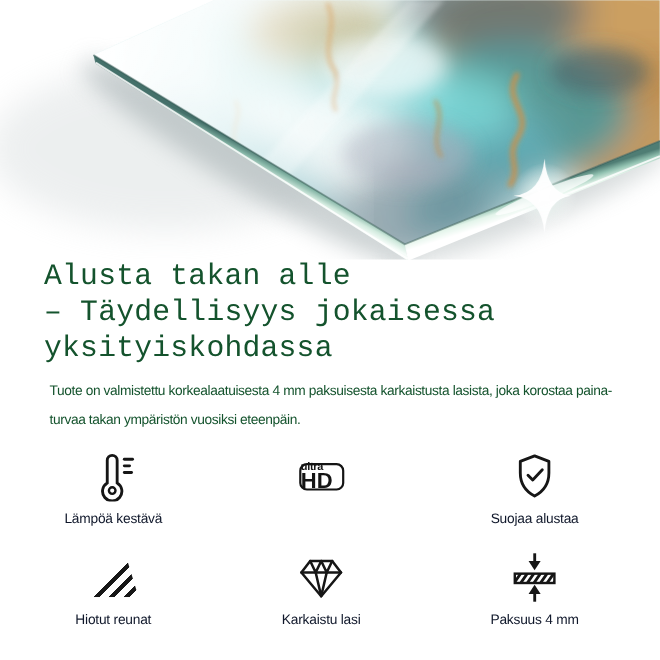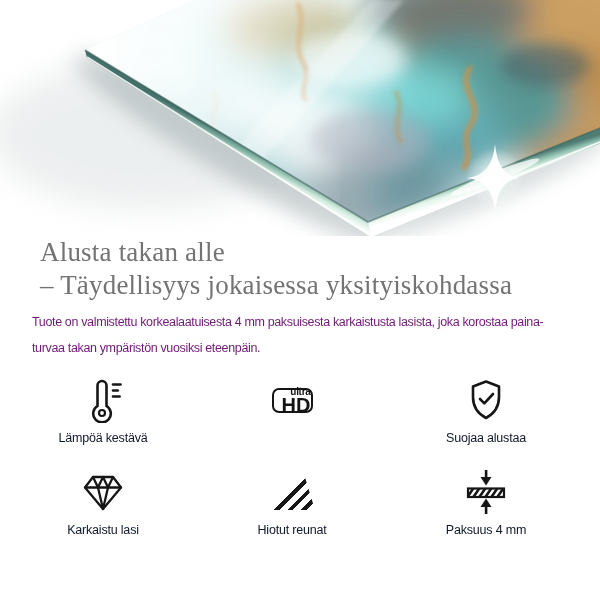--- a/index.html
+++ b/index.html
@@ -5,37 +5,37 @@
   html,body{margin:0;padding:0;}
   body{
     width:600px;height:600px;background:#ffffff;overflow:hidden;
     font-family:"Liberation Sans","DejaVu Sans",sans-serif;
     -webkit-font-smoothing:antialiased;
   }
   .hero{width:600px;height:236px;position:relative;background:#ffffff;}
   .hero svg{display:block;}
   h1{
     margin:0;padding:0 0 0 40px;
-    font-family:Liberation Serif, serif;
+    font-family:Liberation Mono, monospace;
     font-weight:400;font-size:27px;line-height:33px;
-    color:#737373;letter-spacing:.2px;
-  }
-  .para{margin:7px 0 0 0;padding-left:32px;font-size:12.5px;line-height:26px;
-    color:#701a75;letter-spacing:-.35px;}
+    color:#14532d;letter-spacing:.2px;
+  }
+  .para{margin:7px 0 0 0;padding-left:45px;font-size:12.5px;line-height:26px;
+    color:#14532d;letter-spacing:-.35px;}
   .para-line{white-space:nowrap;}
   .features{
     display:grid;grid-template-columns:150px 228px 160px;row-gap:22px;
     margin:15px 0 0 28px;width:538px;
   }
   .feature{display:flex;flex-direction:column;align-items:center;}
   .icon-wrap{height:48px;display:flex;align-items:center;justify-content:center;}
   .feature-label{margin-top:7px;font-size:12.5px;letter-spacing:-.2px;color:#0f172a;line-height:15px;}
   .uhd-box{
     width:41px;height:25px;border:2.5px solid #141414;border-radius:7px;
-    display:flex;flex-direction:column;align-items:flex-end;justify-content:center;
+    display:flex;flex-direction:column;align-items:flex-start;justify-content:center;
     box-sizing:border-box;color:#141414;
   }
   .uhd-small{font-size:10px;font-weight:700;line-height:10px;letter-spacing:-.3px;}
   .uhd-large{font-size:20px;font-weight:800;line-height:16px;letter-spacing:0;}
   .edge-stripes{
     width:46px;height:36px;
     background:repeating-linear-gradient(135deg,#171717 0 4px,#ffffff 4px 9.6px);
     clip-path:polygon(0 100%,76% 0,100% 100%);
   }
 </style>
@@ -184,37 +184,37 @@
           <path d="M22,4.5 L35,9.5 V20 C35,30.5 29.5,37 22,41 C14.5,37 9,30.5 9,20 V9.5 Z"></path>
           <path d="M16,22 l4.3,4.4 L29,17"></path>
         </g>
       </svg>
     </div>
     <div class="feature-label">Suojaa alustaa</div>
   </div>
 
   <div class="feature">
     <div class="icon-wrap">
+      <div class="edge-stripes"></div>
+    </div>
+    <div class="feature-label">Hiotut reunat</div>
+  </div>
+
+  <div class="feature">
+    <div class="icon-wrap">
       <svg width="48" height="42" viewBox="0 0 48 42">
         <g fill="none" stroke="#161616" stroke-width="2.3" stroke-linejoin="round" stroke-linecap="round">
           <path d="M14,6 H34 L42,16.5 L24,38 L6,16.5 Z"></path>
           <path d="M6,16.5 H42"></path>
           <path d="M14,6 L19,16.5 L24,6 L29,16.5 L34,6"></path>
           <path d="M19,16.5 L24,38 L29,16.5"></path>
         </g>
       </svg>
     </div>
     <div class="feature-label">Karkaistu lasi</div>
-  </div>
-
-  <div class="feature">
-    <div class="icon-wrap">
-      <div class="edge-stripes"></div>
-    </div>
-    <div class="feature-label">Hiotut reunat</div>
   </div>
 
   <div class="feature">
     <div class="icon-wrap">
       <svg width="48" height="48" viewBox="0 0 48 48">
         <defs>
             <clipPath id="barclip">
               <rect x="6" y="20.5" width="36" height="8.5"></rect>
             </clipPath>
           </defs>

